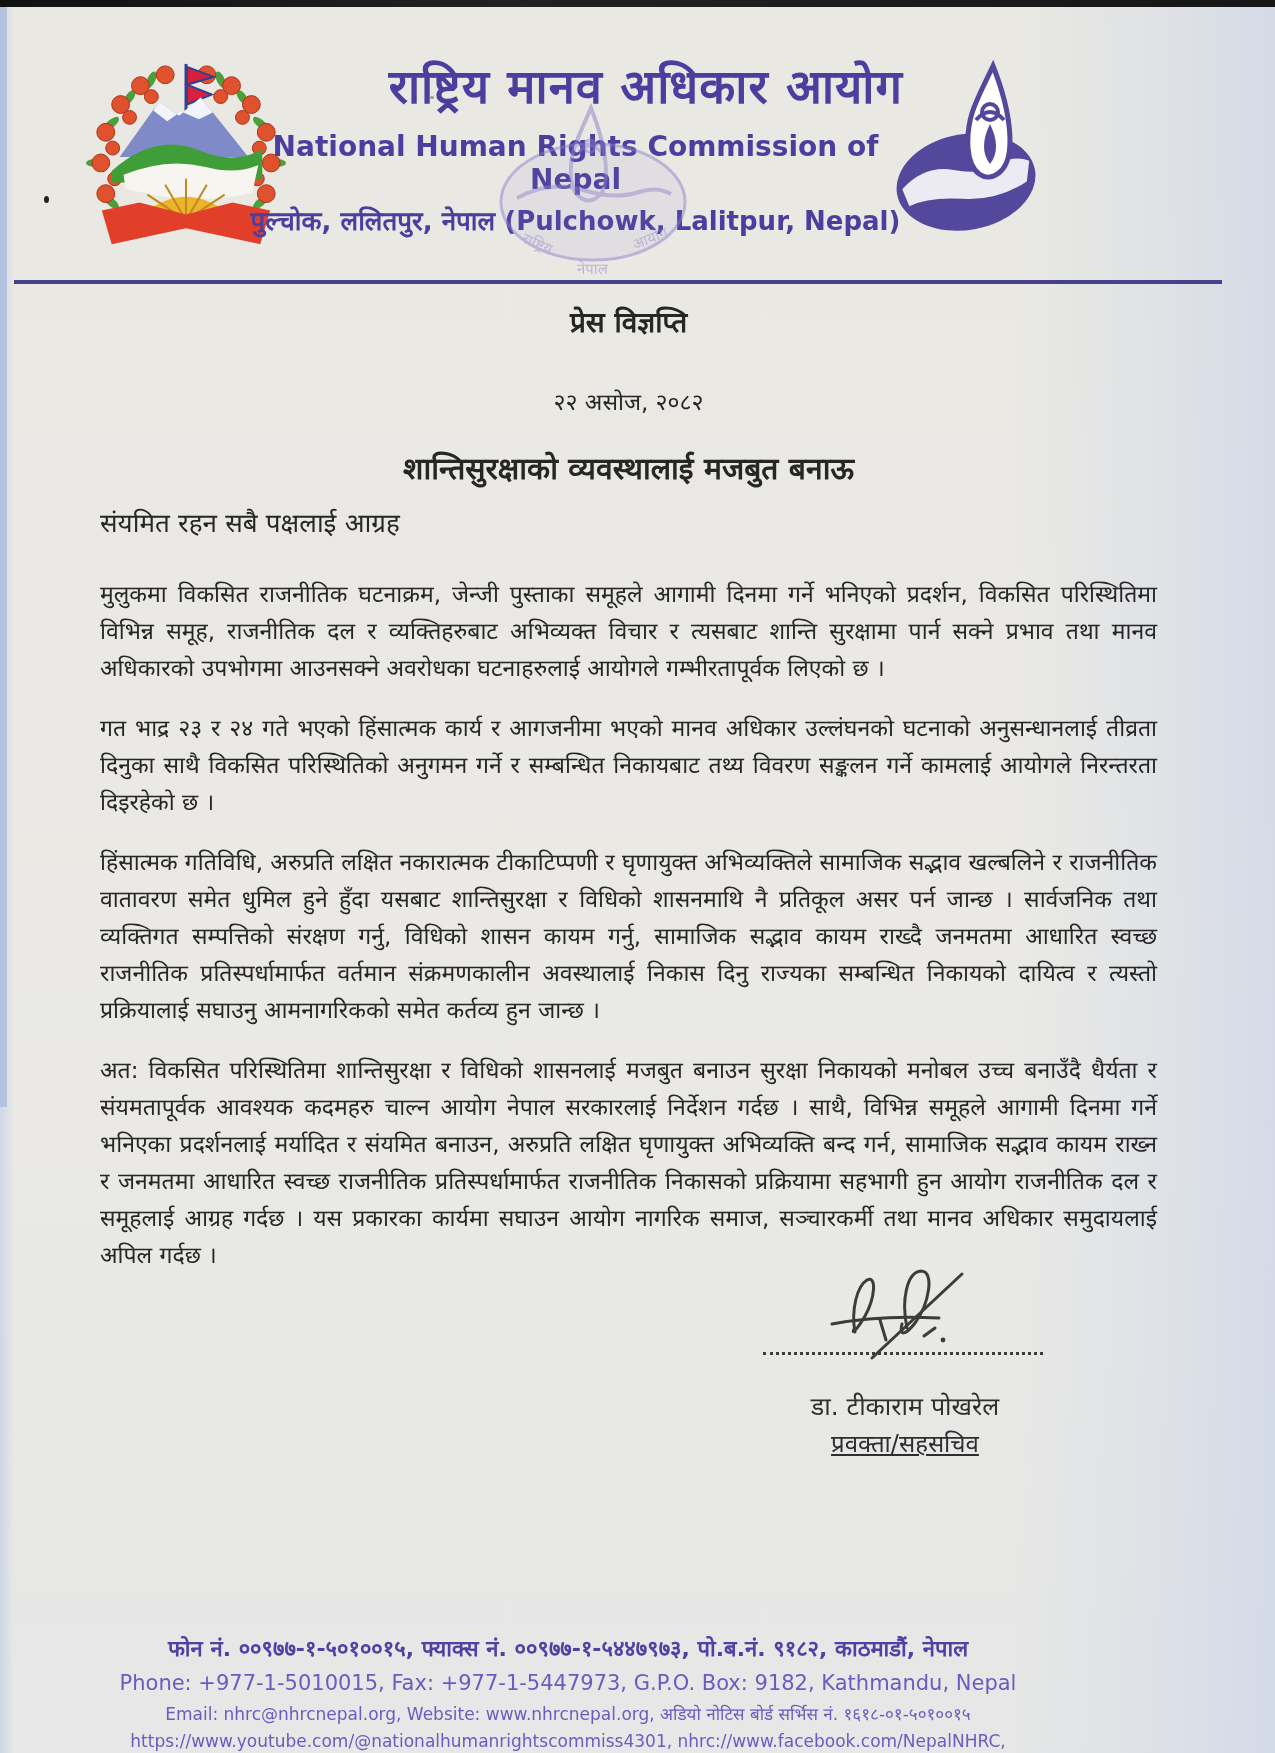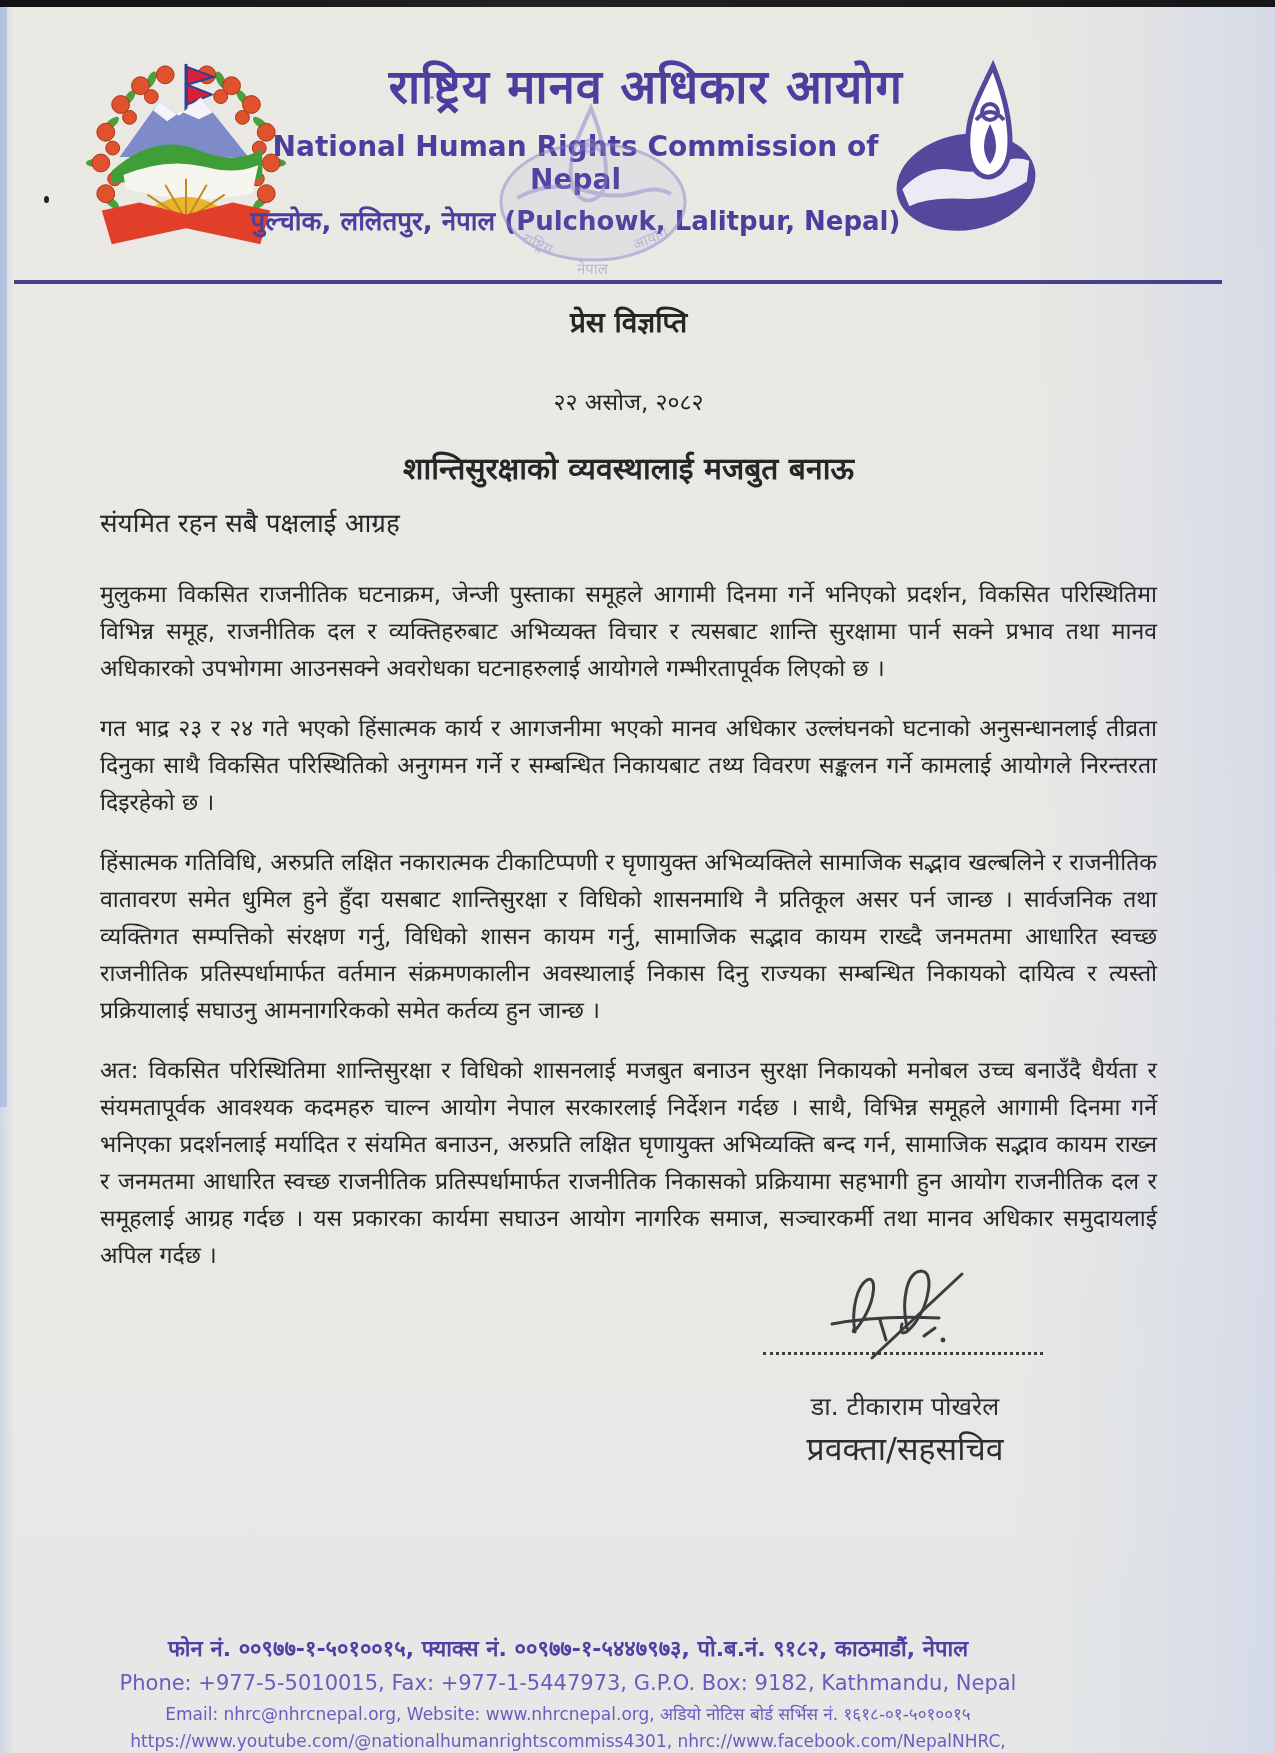--- a/index.html
+++ b/index.html
@@ -60,21 +60,21 @@
     position: absolute; left: 735px; top: 1280px; width: 340px;
     text-align: center; color: #2e2e2e;
   }
   .sig-art { position: relative; height: 92px; }
   .sig-svg { position: absolute; left: 42px; top: -14px; }
   .sig-dots {
     position: absolute; left: 28px; top: 72px; width: 280px;
     border-bottom: 3px dotted #3c3c3c; height: 1px;
   }
   .sig-name  { font-size: 25px; margin-top: 16px; }
-  .sig-title { font-size: 32px; margin-top: 4px; }
+  .sig-title { font-size: 24px; margin-top: 4px; text-decoration: underline; }
   
   .footer {
     position: absolute; left: 0; top: 1632px; width: 1136px; text-align: center;
   }
   .f-line1 { color: #4f42a4; font-size: 22px; font-weight: 700; margin-bottom: 9px; }
   .f-line2 { color: #6a5cc0; font-size: 21px; margin-bottom: 7px; }
   .f-line3 { color: #6a5cc0; font-size: 17px; margin-bottom: 6px; }
   .f-line4 { color: #6a5cc0; font-size: 17px; }
   .speck { position: absolute; background: #222; border-radius: 50%; }
 </style>
@@ -215,20 +215,20 @@
         </g>
         <circle cx="166" cy="74" r="2.4" fill="#3d3c3c"></circle>
       </svg>
     </div>
     <div class="sig-name">डा. टीकाराम पोखरेल</div>
     <div class="sig-title">प्रवक्ता/सहसचिव</div>
   </div>
 
   <div class="footer">
     <div class="f-line1">फोन नं. ००९७७-१-५०१००१५, फ्याक्स नं. ००९७७-१-५४४७९७३, पो.ब.नं. ९१८२, काठमाडौं, नेपाल</div>
-    <div class="f-line2">Phone: +977-5-5010015, Fax: +977-1-5447973, G.P.O. Box: 9182, Kathmandu, Nepal</div>
+    <div class="f-line2">Phone: +977-1-5010015, Fax: +977-1-5447973, G.P.O. Box: 9182, Kathmandu, Nepal</div>
     <div class="f-line3">Email: nhrc@nhrcnepal.org, Website: www.nhrcnepal.org, अडियो नोटिस बोर्ड सर्भिस नं. १६१८-०१-५०१००१५</div>
     <div class="f-line4">https://www.youtube.com/@nationalhumanrightscommiss4301, nhrc://www.facebook.com/NepalNHRC, https://twitter.com/NepalNHRC</div>
   </div>
 
   <div class="speck" style="left:44px;top:196px;width:5px;height:7px"></div>
   <div class="speck" style="left:430px;top:96px;width:4px;height:3px;opacity:.4"></div>
 </div>
 
 </body></html>

